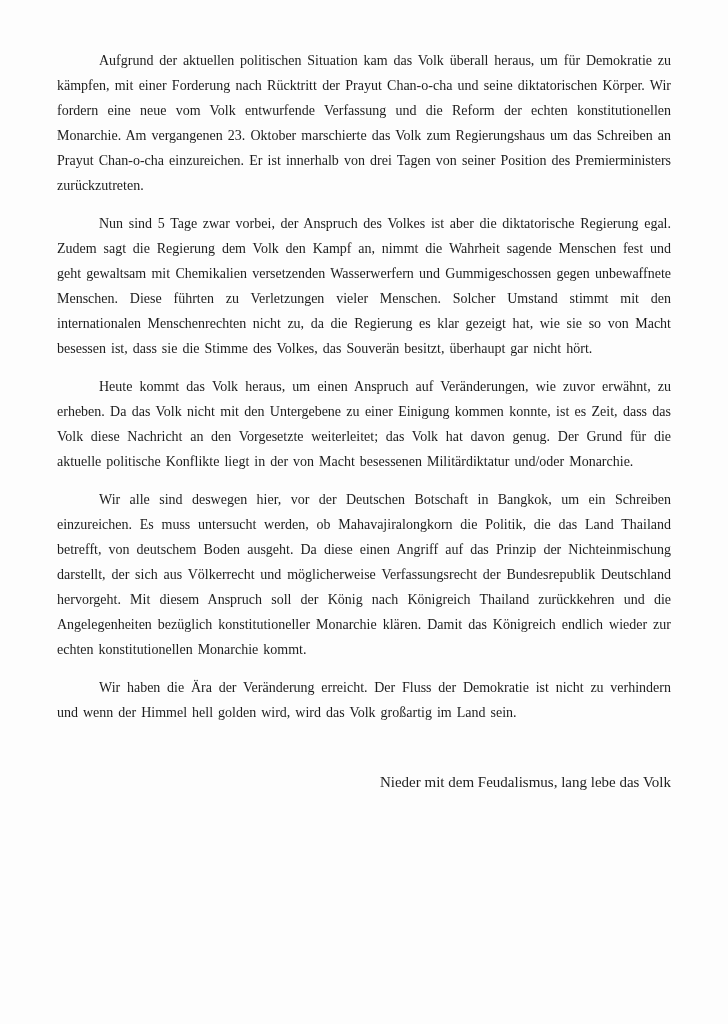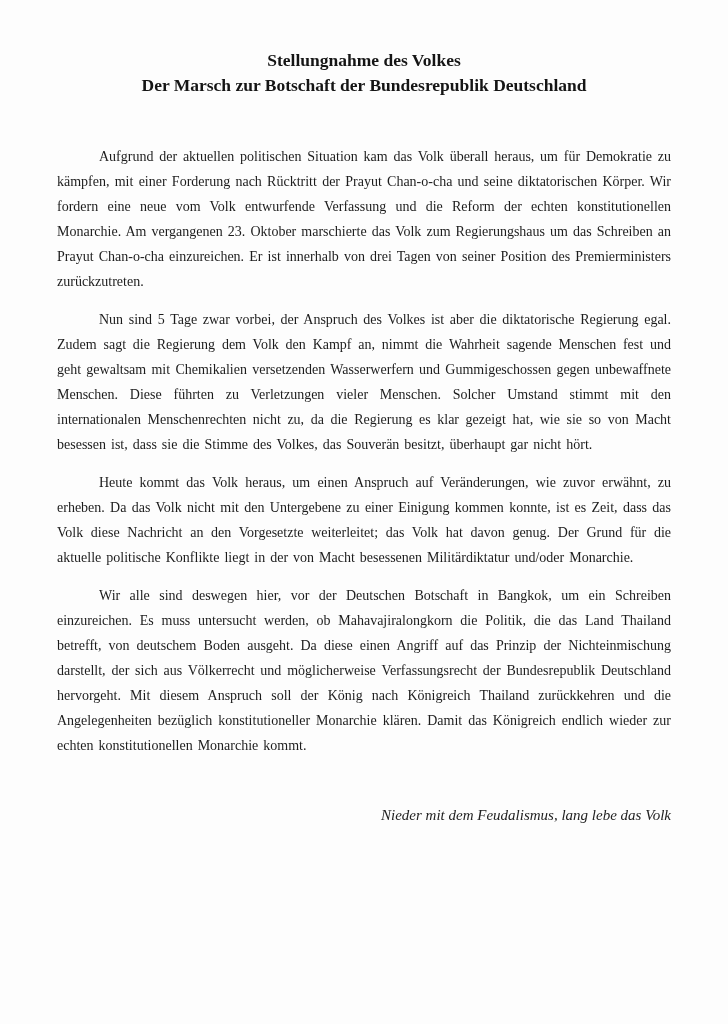--- a/index.html
+++ b/index.html
@@ -35,37 +35,33 @@
     text-indent: 42px;
     word-spacing: 1.5px;
   }
   .doc-body p.body-para:last-of-type {
     margin-bottom: 0;
   }
   .closing-line {
     margin: 45px 0 0 0;
     font-size: 15px;
     line-height: 25px;
-    font-style: italic;
     text-align: right;
     color: #222;
   }
 </style>
 </head>
 <body>
 
 <div class="page">
 
-  <div class="doc-title">
-    <div>Stellungnahme des Volkes</div>
-    <div>Der Marsch zur Botschaft der Bundesrepublik Deutschland</div>
-  </div>
 
   <div class="doc-body">
     <p class="body-para">Aufgrund der aktuellen politischen Situation kam das Volk überall heraus, um für Demokratie zu kämpfen, mit einer Forderung nach Rücktritt der Prayut Chan-o-cha und seine diktatorischen Körper. Wir fordern eine neue vom Volk entwurfende Verfassung und die Reform der echten konstitutionellen Monarchie. Am vergangenen 23. Oktober marschierte das Volk zum Regierungshaus um das Schreiben an Prayut Chan-o-cha einzureichen. Er ist innerhalb von drei Tagen von seiner Position des Premierministers zurückzutreten.</p>
     <p class="body-para">Nun sind 5 Tage zwar vorbei, der Anspruch des Volkes ist aber die diktatorische Regierung egal. Zudem sagt die Regierung dem Volk den Kampf an, nimmt die Wahrheit sagende Menschen fest und geht gewaltsam mit Chemikalien versetzenden Wasserwerfern und Gummigeschossen gegen unbewaffnete Menschen. Diese führten zu Verletzungen vieler Menschen. Solcher Umstand stimmt mit den internationalen Menschenrechten nicht zu, da die Regierung es klar gezeigt hat, wie sie so von Macht besessen ist, dass sie die Stimme des Volkes, das Souverän besitzt, überhaupt gar nicht hört.</p>
     <p class="body-para">Heute kommt das Volk heraus, um einen Anspruch auf Veränderungen, wie zuvor erwähnt, zu erheben. Da das Volk nicht mit den Untergebene zu einer Einigung kommen konnte, ist es Zeit, dass das Volk diese Nachricht an den Vorgesetzte weiterleitet; das Volk hat davon genug. Der Grund für die aktuelle politische Konflikte liegt in der von Macht besessenen Militärdiktatur und/oder Monarchie.</p>
     <p class="body-para">Wir alle sind deswegen hier, vor der Deutschen Botschaft in Bangkok, um ein Schreiben einzureichen. Es muss untersucht werden, ob Mahavajiralongkorn die Politik, die das Land Thailand betrefft, von deutschem Boden ausgeht. Da diese einen Angriff auf das Prinzip der Nichteinmischung darstellt, der sich aus Völkerrecht und möglicherweise Verfassungsrecht der Bundesrepublik Deutschland hervorgeht. Mit diesem Anspruch soll der König nach Königreich Thailand zurückkehren und die Angelegenheiten bezüglich konstitutioneller Monarchie klären. Damit das Königreich endlich wieder zur echten konstitutionellen Monarchie kommt.</p>
+    <p class="body-para">Wir haben die Ära der Veränderung erreicht. Der Fluss der Demokratie ist nicht zu verhindern und wenn der Himmel hell golden wird, wird das Volk großartig im Land sein.</p>
   </div>
 
   <p class="closing-line">Nieder mit dem Feudalismus, lang lebe das Volk</p>
 
 </div>
 
 </body></html>

